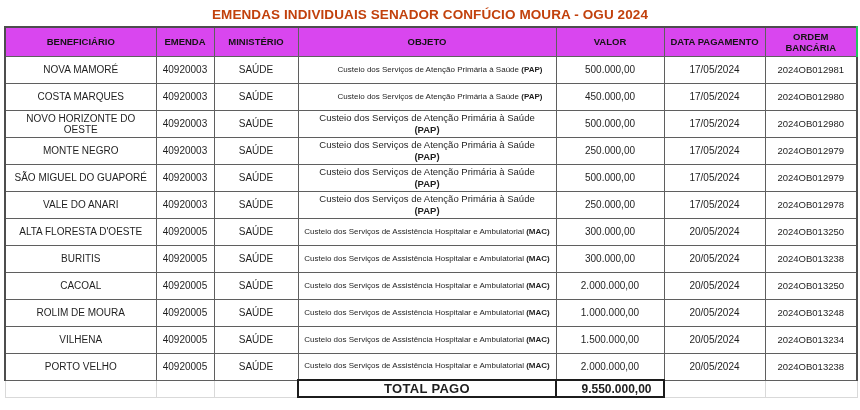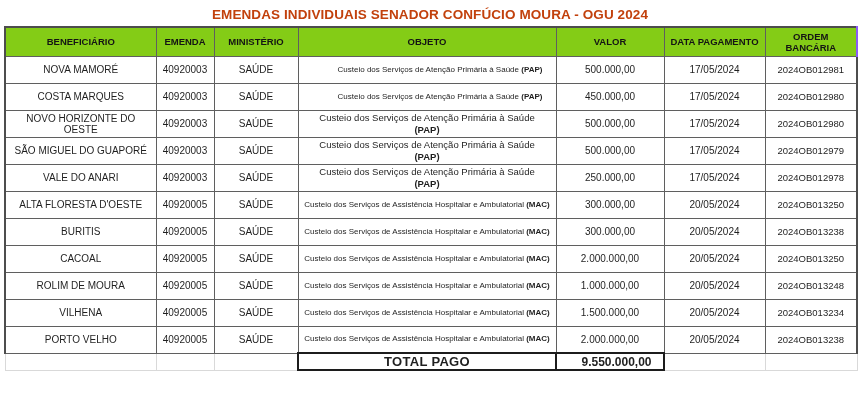--- a/index.html
+++ b/index.html
@@ -26,30 +26,30 @@
     width: 852px;
   }
   th, td {
     border: 1px solid #5f5f5f;
     text-align: center;
     vertical-align: middle;
     overflow: hidden;
     padding: 0 2px;
   }
   thead th {
-    background: #84cc16;
+    background: #d946ef;
     font-size: 9.5px;
     font-weight: bold;
     height: 29px;
     border-top: 2px solid #4d4d4d;
     color: #141414;
     text-align: center;
   }
   thead th:first-child { border-left: 2px solid #4d4d4d; }
-  thead th:last-child  { border-right: 2px solid #8b5cf6; }
+  thead th:last-child  { border-right: 2px solid #22c55e; }
   tbody td:first-child { border-left: 2px solid #4d4d4d; }
   tbody td:last-child  { border-right: 2px solid #4d4d4d; }
   tbody tr { height: 27px; }
   td.benef  { font-size: 10px; }
   td.emenda { font-size: 10px; }
   td.minist { font-size: 10px; margin-left: 11px; }
   td.valor  { font-size: 10px; }
   td.data   { font-size: 10px; }
   td.ordem  { font-size: 9.5px; }
   td.obj    { line-height: 1.25; }
@@ -123,20 +123,29 @@
     <tr>
       <td class="benef">NOVO HORIZONTE DO OESTE</td>
       <td class="emenda">40920003</td>
       <td class="minist">SAÚDE</td>
       <td class="obj obj-lg"><span>Custeio dos Serviços de Atenção Primária à Saúde</span> <span class="sig">(PAP)</span></td>
       <td class="valor">500.000,00</td>
       <td class="data">17/05/2024</td>
       <td class="ordem">2024OB012980</td>
     </tr>
     <tr>
+      <td class="benef">MONTE NEGRO</td>
+      <td class="emenda">40920003</td>
+      <td class="minist">SAÚDE</td>
+      <td class="obj obj-lg"><span>Custeio dos Serviços de Atenção Primária à Saúde</span> <span class="sig">(PAP)</span></td>
+      <td class="valor">250.000,00</td>
+      <td class="data">17/05/2024</td>
+      <td class="ordem">2024OB012979</td>
+    </tr>
+    <tr>
       <td class="benef">SÃO MIGUEL DO GUAPORÉ</td>
       <td class="emenda">40920003</td>
       <td class="minist">SAÚDE</td>
       <td class="obj obj-lg"><span>Custeio dos Serviços de Atenção Primária à Saúde</span> <span class="sig">(PAP)</span></td>
       <td class="valor">500.000,00</td>
       <td class="data">17/05/2024</td>
       <td class="ordem">2024OB012979</td>
     </tr>
     <tr>
       <td class="benef">VALE DO ANARI</td>

